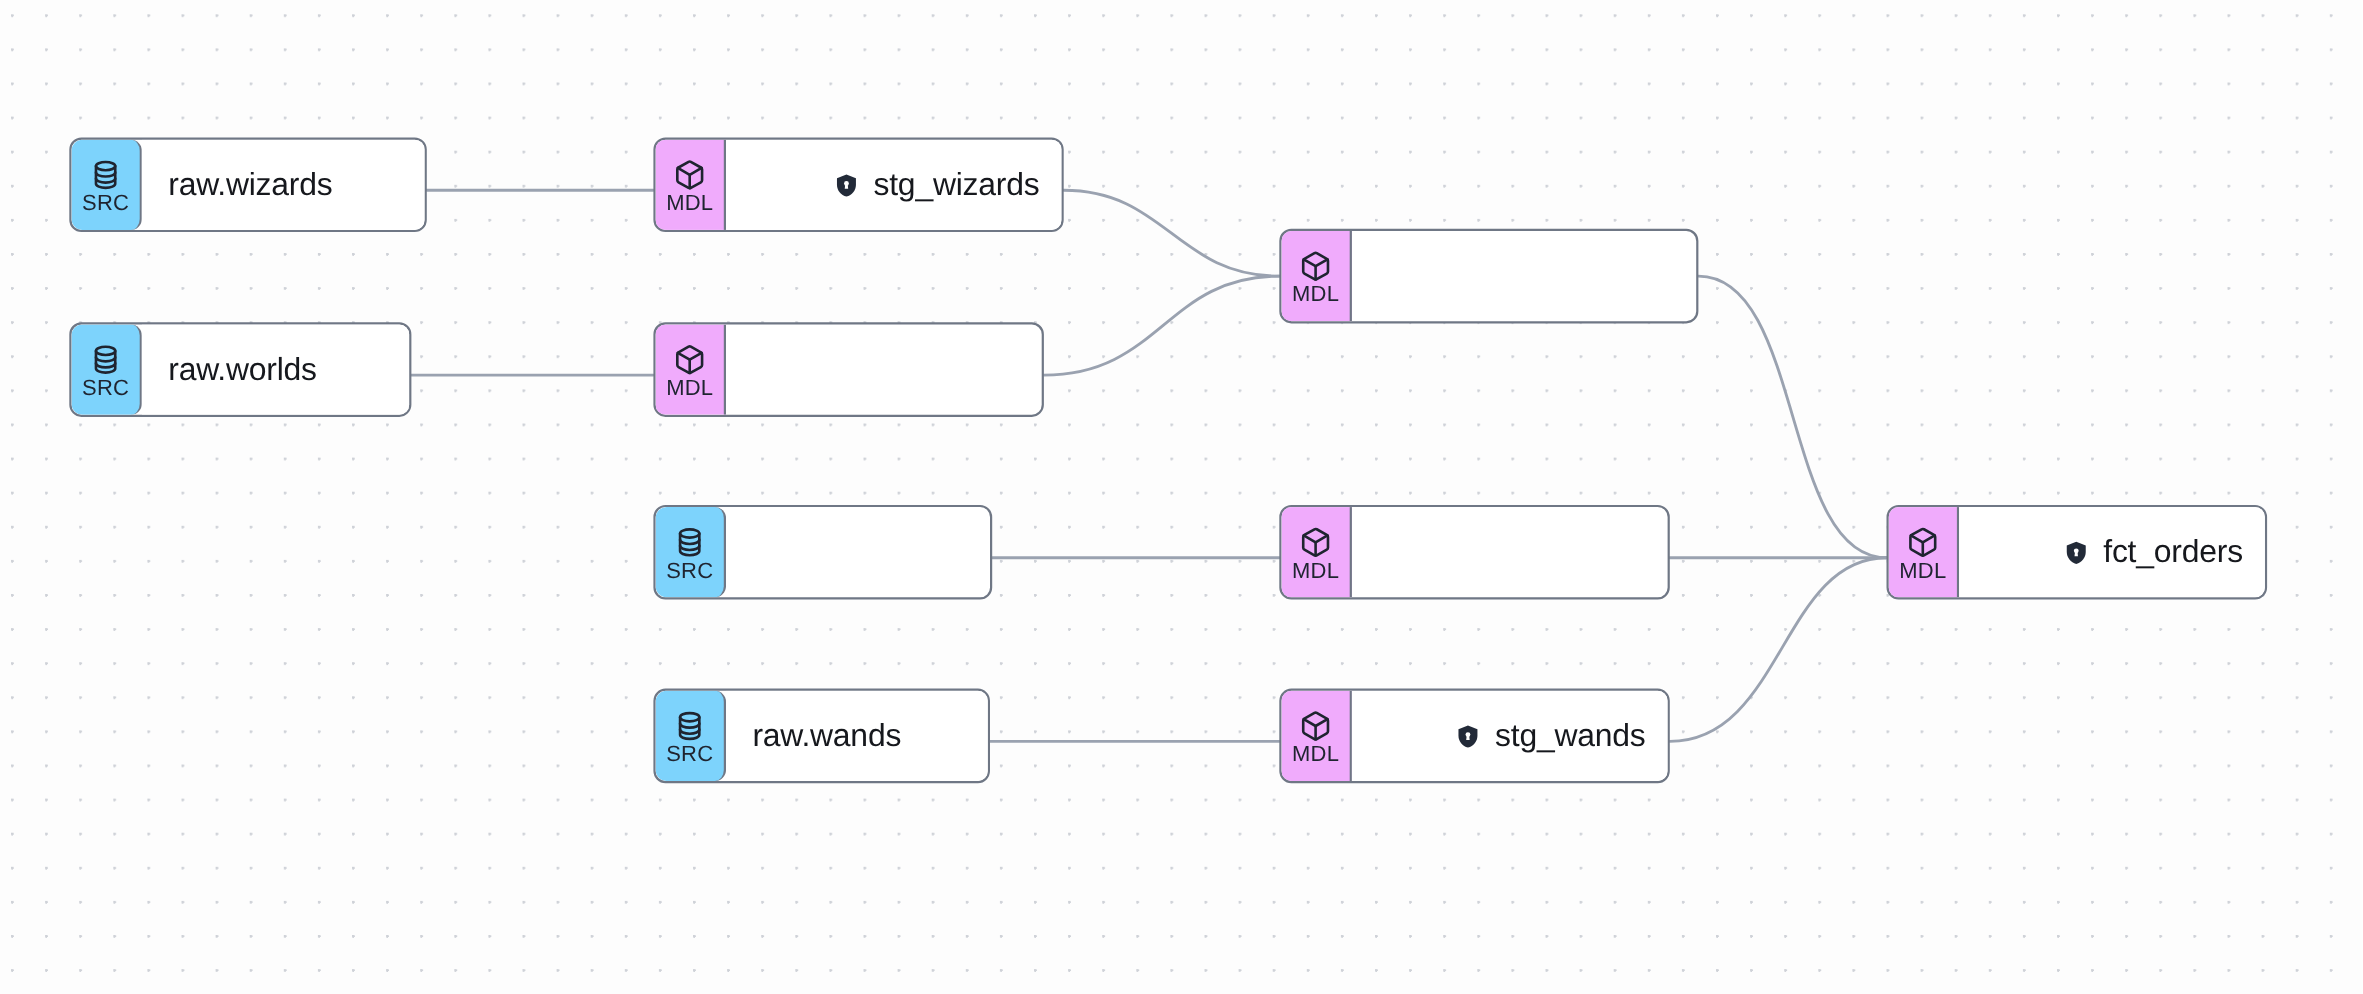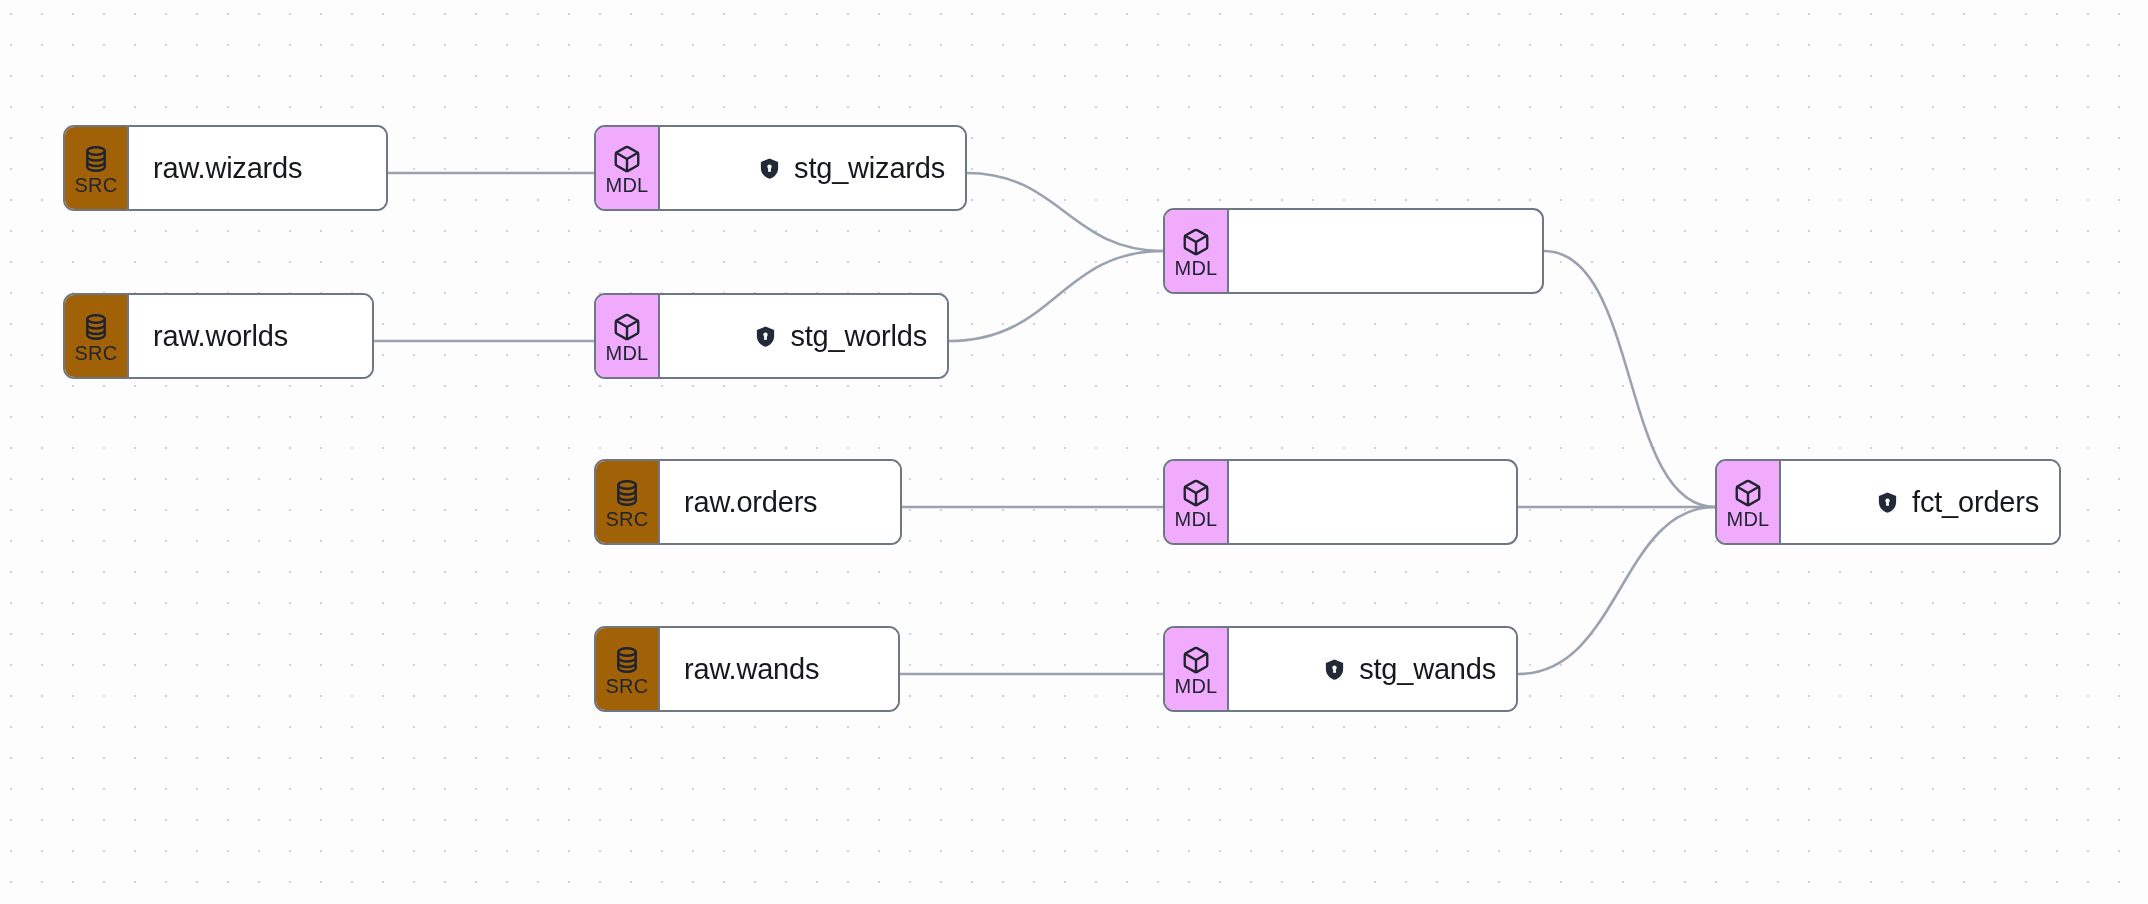--- a/index.html
+++ b/index.html
@@ -49,21 +49,21 @@
     width: 64px;
     display: flex;
     flex-direction: column;
     align-items: center;
     justify-content: center;
     gap: 1px;
     border-right: 2.4px solid #6f7785;
     box-sizing: border-box;
     padding-top: 2px;
   }
-  .node.src .node-badge { background: #a16207; }
+  .node.src .node-badge { background: #7dd3fc; border-radius: 10px; }
   .node.mdl .node-badge { background: #f0abfc; }
 
   .badge-icon {
     display: block;
     width: 30px;
     height: 30px;
     line-height: 0;
   }
   .badge-text {
     font-size: 20px;
@@ -149,23 +149,20 @@
       <div class="node src" style="left: 594px; top: 459px; width: 308px; height: 86px;">
         <div class="node-badge">
           <span class="badge-icon"><svg viewBox="0 0 24 24" width="30" height="30" fill="none" stroke="#1f2430" stroke-width="1.9" stroke-linecap="round" stroke-linejoin="round">
               <ellipse cx="12" cy="5.6" rx="7" ry="3"></ellipse>
               <path d="M5 5.6 v12.8 c0 1.66 3.13 3 7 3 s7 -1.34 7 -3 V5.6"></path>
               <path d="M5 10.2 c0 1.66 3.13 3 7 3 s7 -1.34 7 -3"></path>
               <path d="M5 14.6 c0 1.66 3.13 3 7 3 s7 -1.34 7 -3"></path>
             </svg></span>
           <span class="badge-text">SRC</span>
         </div>
-        <div class="node-body">
-          <span class="node-label">raw.orders</span>
-        </div>
       </div>
       <div class="node src" style="left: 594px; top: 626px; width: 306px; height: 86px;">
         <div class="node-badge">
           <span class="badge-icon"><svg viewBox="0 0 24 24" width="30" height="30" fill="none" stroke="#1f2430" stroke-width="1.9" stroke-linecap="round" stroke-linejoin="round">
               <ellipse cx="12" cy="5.6" rx="7" ry="3"></ellipse>
               <path d="M5 5.6 v12.8 c0 1.66 3.13 3 7 3 s7 -1.34 7 -3 V5.6"></path>
               <path d="M5 10.2 c0 1.66 3.13 3 7 3 s7 -1.34 7 -3"></path>
               <path d="M5 14.6 c0 1.66 3.13 3 7 3 s7 -1.34 7 -3"></path>
             </svg></span>
           <span class="badge-text">SRC</span>
@@ -194,80 +191,72 @@
       </div>
       <div class="node mdl" style="left: 594px; top: 293px; width: 355px; height: 86px;">
         <div class="node-badge">
           <span class="badge-icon"><svg viewBox="0 0 24 24" width="30" height="30" fill="none" stroke="#1f2430" stroke-width="1.9" stroke-linecap="round" stroke-linejoin="round">
               <path d="M21 8.1 v7.8 a1.7 1.7 0 0 1 -.87 1.48 l-7.3 4.1 a1.7 1.7 0 0 1 -1.66 0 l-7.3 -4.1 A1.7 1.7 0 0 1 3 15.9 V8.1 a1.7 1.7 0 0 1 .87 -1.48 l7.3 -4.1 a1.7 1.7 0 0 1 1.66 0 l7.3 4.1 A1.7 1.7 0 0 1 21 8.1 z"></path>
               <path d="M3.35 6.95 L12 12 l8.65 -5.05"></path>
               <path d="M12 12 V21.6"></path>
             </svg></span>
           <span class="badge-text">MDL</span>
         </div>
+      </div>
+      <div class="node mdl" style="left: 1163px; top: 459px; width: 355px; height: 86px;">
+        <div class="node-badge">
+          <span class="badge-icon"><svg viewBox="0 0 24 24" width="30" height="30" fill="none" stroke="#1f2430" stroke-width="1.9" stroke-linecap="round" stroke-linejoin="round">
+              <path d="M21 8.1 v7.8 a1.7 1.7 0 0 1 -.87 1.48 l-7.3 4.1 a1.7 1.7 0 0 1 -1.66 0 l-7.3 -4.1 A1.7 1.7 0 0 1 3 15.9 V8.1 a1.7 1.7 0 0 1 .87 -1.48 l7.3 -4.1 a1.7 1.7 0 0 1 1.66 0 l7.3 4.1 A1.7 1.7 0 0 1 21 8.1 z"></path>
+              <path d="M3.35 6.95 L12 12 l8.65 -5.05"></path>
+              <path d="M12 12 V21.6"></path>
+            </svg></span>
+          <span class="badge-text">MDL</span>
+        </div>
+      </div>
+      <div class="node mdl" style="left: 1163px; top: 626px; width: 355px; height: 86px;">
+        <div class="node-badge">
+          <span class="badge-icon"><svg viewBox="0 0 24 24" width="30" height="30" fill="none" stroke="#1f2430" stroke-width="1.9" stroke-linecap="round" stroke-linejoin="round">
+              <path d="M21 8.1 v7.8 a1.7 1.7 0 0 1 -.87 1.48 l-7.3 4.1 a1.7 1.7 0 0 1 -1.66 0 l-7.3 -4.1 A1.7 1.7 0 0 1 3 15.9 V8.1 a1.7 1.7 0 0 1 .87 -1.48 l7.3 -4.1 a1.7 1.7 0 0 1 1.66 0 l7.3 4.1 A1.7 1.7 0 0 1 21 8.1 z"></path>
+              <path d="M3.35 6.95 L12 12 l8.65 -5.05"></path>
+              <path d="M12 12 V21.6"></path>
+            </svg></span>
+          <span class="badge-text">MDL</span>
+        </div>
         <div class="node-body">
           <span class="lock-badge"><svg viewBox="0 0 24 24" width="23" height="23">
               <path d="M12 1.6 L21 5.2 v6.2 c0 5.4 -3.8 9.9 -9 11.2 C6.8 21.3 3 16.8 3 11.4 V5.2 z" fill="#222a38"></path>
               <circle cx="12" cy="10.2" r="2.3" fill="#ffffff"></circle>
               <path d="M10.85 10.9 h2.3 l0.5 4.4 h-3.3 z" fill="#ffffff"></path>
             </svg></span>
-          <span class="node-label">stg_worlds</span>
-        </div>
-      </div>
-      <div class="node mdl" style="left: 1163px; top: 459px; width: 355px; height: 86px;">
-        <div class="node-badge">
-          <span class="badge-icon"><svg viewBox="0 0 24 24" width="30" height="30" fill="none" stroke="#1f2430" stroke-width="1.9" stroke-linecap="round" stroke-linejoin="round">
-              <path d="M21 8.1 v7.8 a1.7 1.7 0 0 1 -.87 1.48 l-7.3 4.1 a1.7 1.7 0 0 1 -1.66 0 l-7.3 -4.1 A1.7 1.7 0 0 1 3 15.9 V8.1 a1.7 1.7 0 0 1 .87 -1.48 l7.3 -4.1 a1.7 1.7 0 0 1 1.66 0 l7.3 4.1 A1.7 1.7 0 0 1 21 8.1 z"></path>
-              <path d="M3.35 6.95 L12 12 l8.65 -5.05"></path>
-              <path d="M12 12 V21.6"></path>
-            </svg></span>
-          <span class="badge-text">MDL</span>
-        </div>
-      </div>
-      <div class="node mdl" style="left: 1163px; top: 626px; width: 355px; height: 86px;">
+          <span class="node-label">stg_wands</span>
+        </div>
+      </div>
+      <div class="node mdl" style="left: 1163px; top: 208px; width: 381px; height: 86px;">
+        <div class="node-badge">
+          <span class="badge-icon"><svg viewBox="0 0 24 24" width="30" height="30" fill="none" stroke="#1f2430" stroke-width="1.9" stroke-linecap="round" stroke-linejoin="round">
+              <path d="M21 8.1 v7.8 a1.7 1.7 0 0 1 -.87 1.48 l-7.3 4.1 a1.7 1.7 0 0 1 -1.66 0 l-7.3 -4.1 A1.7 1.7 0 0 1 3 15.9 V8.1 a1.7 1.7 0 0 1 .87 -1.48 l7.3 -4.1 a1.7 1.7 0 0 1 1.66 0 l7.3 4.1 A1.7 1.7 0 0 1 21 8.1 z"></path>
+              <path d="M3.35 6.95 L12 12 l8.65 -5.05"></path>
+              <path d="M12 12 V21.6"></path>
+            </svg></span>
+          <span class="badge-text">MDL</span>
+        </div>
+      </div>
+      <div class="node mdl" style="left: 1715px; top: 459px; width: 346px; height: 86px;">
         <div class="node-badge">
           <span class="badge-icon"><svg viewBox="0 0 24 24" width="30" height="30" fill="none" stroke="#1f2430" stroke-width="1.9" stroke-linecap="round" stroke-linejoin="round">
               <path d="M21 8.1 v7.8 a1.7 1.7 0 0 1 -.87 1.48 l-7.3 4.1 a1.7 1.7 0 0 1 -1.66 0 l-7.3 -4.1 A1.7 1.7 0 0 1 3 15.9 V8.1 a1.7 1.7 0 0 1 .87 -1.48 l7.3 -4.1 a1.7 1.7 0 0 1 1.66 0 l7.3 4.1 A1.7 1.7 0 0 1 21 8.1 z"></path>
               <path d="M3.35 6.95 L12 12 l8.65 -5.05"></path>
               <path d="M12 12 V21.6"></path>
             </svg></span>
           <span class="badge-text">MDL</span>
         </div>
         <div class="node-body">
           <span class="lock-badge"><svg viewBox="0 0 24 24" width="23" height="23">
               <path d="M12 1.6 L21 5.2 v6.2 c0 5.4 -3.8 9.9 -9 11.2 C6.8 21.3 3 16.8 3 11.4 V5.2 z" fill="#222a38"></path>
               <circle cx="12" cy="10.2" r="2.3" fill="#ffffff"></circle>
               <path d="M10.85 10.9 h2.3 l0.5 4.4 h-3.3 z" fill="#ffffff"></path>
             </svg></span>
-          <span class="node-label">stg_wands</span>
-        </div>
-      </div>
-      <div class="node mdl" style="left: 1163px; top: 208px; width: 381px; height: 86px;">
-        <div class="node-badge">
-          <span class="badge-icon"><svg viewBox="0 0 24 24" width="30" height="30" fill="none" stroke="#1f2430" stroke-width="1.9" stroke-linecap="round" stroke-linejoin="round">
-              <path d="M21 8.1 v7.8 a1.7 1.7 0 0 1 -.87 1.48 l-7.3 4.1 a1.7 1.7 0 0 1 -1.66 0 l-7.3 -4.1 A1.7 1.7 0 0 1 3 15.9 V8.1 a1.7 1.7 0 0 1 .87 -1.48 l7.3 -4.1 a1.7 1.7 0 0 1 1.66 0 l7.3 4.1 A1.7 1.7 0 0 1 21 8.1 z"></path>
-              <path d="M3.35 6.95 L12 12 l8.65 -5.05"></path>
-              <path d="M12 12 V21.6"></path>
-            </svg></span>
-          <span class="badge-text">MDL</span>
-        </div>
-      </div>
-      <div class="node mdl" style="left: 1715px; top: 459px; width: 346px; height: 86px;">
-        <div class="node-badge">
-          <span class="badge-icon"><svg viewBox="0 0 24 24" width="30" height="30" fill="none" stroke="#1f2430" stroke-width="1.9" stroke-linecap="round" stroke-linejoin="round">
-              <path d="M21 8.1 v7.8 a1.7 1.7 0 0 1 -.87 1.48 l-7.3 4.1 a1.7 1.7 0 0 1 -1.66 0 l-7.3 -4.1 A1.7 1.7 0 0 1 3 15.9 V8.1 a1.7 1.7 0 0 1 .87 -1.48 l7.3 -4.1 a1.7 1.7 0 0 1 1.66 0 l7.3 4.1 A1.7 1.7 0 0 1 21 8.1 z"></path>
-              <path d="M3.35 6.95 L12 12 l8.65 -5.05"></path>
-              <path d="M12 12 V21.6"></path>
-            </svg></span>
-          <span class="badge-text">MDL</span>
-        </div>
-        <div class="node-body">
-          <span class="lock-badge"><svg viewBox="0 0 24 24" width="23" height="23">
-              <path d="M12 1.6 L21 5.2 v6.2 c0 5.4 -3.8 9.9 -9 11.2 C6.8 21.3 3 16.8 3 11.4 V5.2 z" fill="#222a38"></path>
-              <circle cx="12" cy="10.2" r="2.3" fill="#ffffff"></circle>
-              <path d="M10.85 10.9 h2.3 l0.5 4.4 h-3.3 z" fill="#ffffff"></path>
-            </svg></span>
           <span class="node-label">fct_orders</span>
         </div>
       </div>
     </div>
 
 </div>
 
 </body></html>

